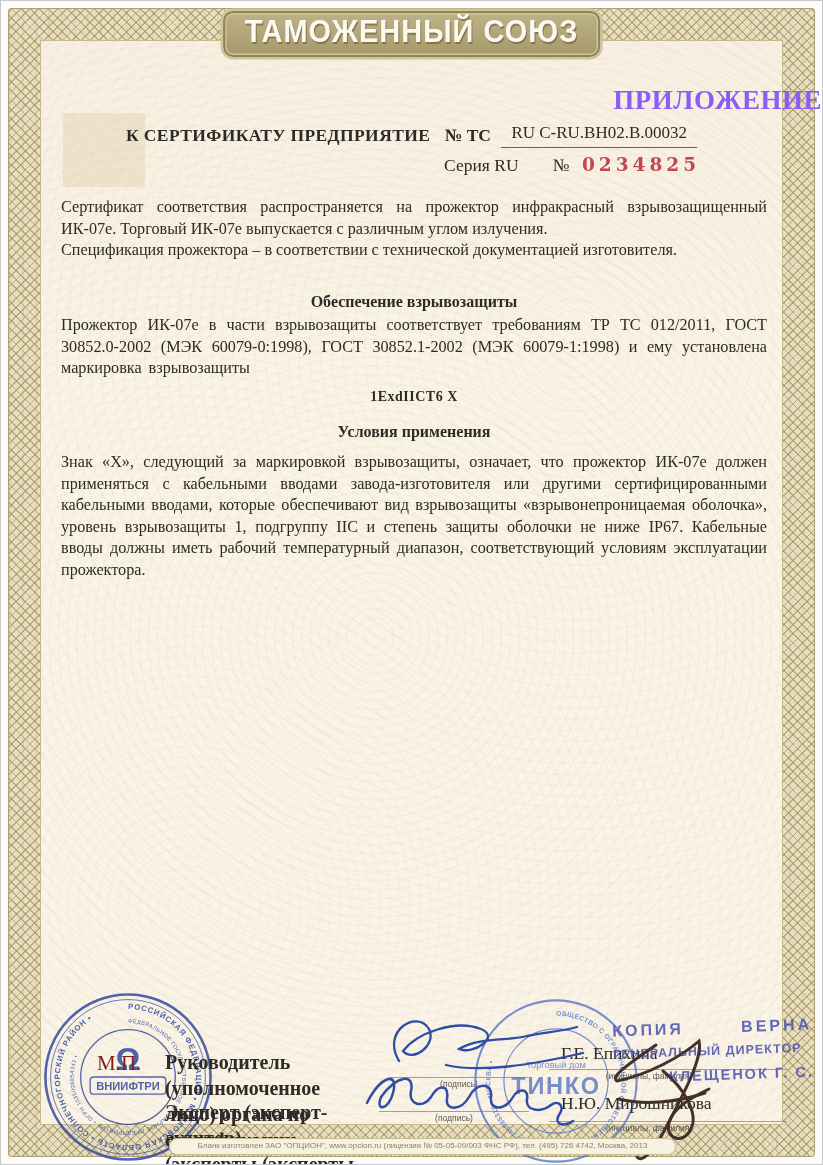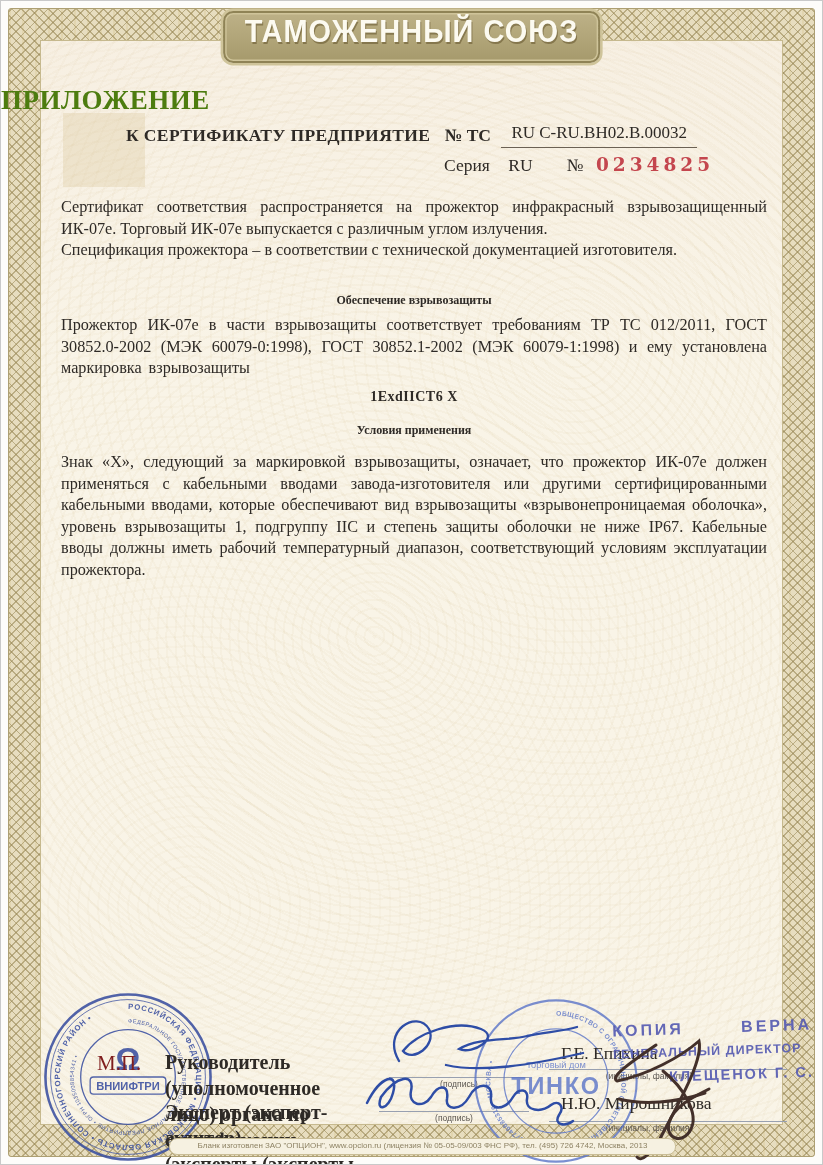--- a/index.html
+++ b/index.html
@@ -23,39 +23,39 @@
       linear-gradient(rgba(238,219,205,.18), rgba(238,219,205,0) 30%),
       repeating-radial-gradient(circle at 45% 55%, rgba(190,160,95,.055) 0 2px, rgba(190,160,95,0) 2px 9px),
       repeating-radial-gradient(circle at 72% 28%, rgba(190,160,95,.05) 0 2px, rgba(190,160,95,0) 2px 11px),
       repeating-radial-gradient(circle at 20% 80%, rgba(190,160,95,.045) 0 2px, rgba(190,160,95,0) 2px 10px);
   }
   .wm-square{position:absolute;left:62px;top:112px;width:82px;height:74px;background:rgba(214,196,150,.3);}
   
   .badge{
     position:absolute;top:10px;left:50%;transform:translateX(-50%);z-index:6;
     background:linear-gradient(#bdb187,#a69a6c);border:2px solid #8f8356;border-radius:10px;
-    padding:3px 20px 12px;box-shadow:0 0 0 2.5px #cfc49a, inset 0 0 0 1.5px #cfc49a;
+    padding:3px 20px 6px;box-shadow:0 0 0 2.5px #cfc49a, inset 0 0 0 1.5px #cfc49a;
     white-space:nowrap;
   }
   .badge-text{
     font-family:"Liberation Sans", sans-serif;font-weight:bold;font-size:29px;letter-spacing:1px;
     color:#fcfaf0;text-shadow:1px 1px 0 rgba(110,96,55,.65);display:inline-block;transform:scaleY(1.05);
   }
-  .doc-title{position:absolute;top:84px;left:0;right:0;text-align:left;font-size:27px;font-weight:bold;letter-spacing:.5px;color:#4d7c0f;z-index:2;}
+  .doc-title{position:absolute;top:84px;left:0;right:0;text-align:right;font-size:27px;font-weight:bold;letter-spacing:.5px;color:#8b5cf6;z-index:2;}
   .cert-line{position:absolute;top:124px;left:0;right:0;text-align:center;font-size:17.5px;z-index:2;white-space:nowrap;}
   .cert-label{font-weight:bold;letter-spacing:.4px;}
   .cert-no{font-weight:bold;margin-left:10px;}
   .cert-number{display:inline-block;border-bottom:1.5px solid #6b6154;padding:0 10px 4px;margin-left:6px;position:relative;top:-3px;font-size:17px;}
   .series-line{position:absolute;top:153px;left:443px;font-size:17.5px;z-index:2;white-space:nowrap;}
-  .series-region{margin-left:14px;}
+  .series-region{}
   .series-no{margin-left:30px;}
   .serial{font-family:"DejaVu Serif", serif;font-weight:bold;font-size:18.5px;letter-spacing:4px;color:#c4464e;margin-left:8px;}
   
   .para{position:absolute;left:60px;width:706px;font-size:16.2px;line-height:1.33;text-align:justify;z-index:2;}
-  .center-h{position:absolute;left:60px;width:706px;text-align:center;font-weight:bold;font-size:12px;z-index:2;}
+  .center-h{position:absolute;left:60px;width:706px;text-align:center;font-weight:bold;font-size:16px;z-index:2;}
   #p1a{top:196px;}
   #p1b{top:239px;}
   #h1{top:292px;}
   #p2{top:314px;word-spacing:3px;}
   #marking{top:388px;font-size:14px;letter-spacing:.5px;}
   #h2{top:422px;}
   #p3{top:451px;word-spacing:1.5px;}
   
   .stamp-org{position:absolute;left:36px;top:990px;z-index:3;opacity:.88;}
   .stamp-seller{position:absolute;left:466px;top:996px;z-index:3;opacity:.8;}

